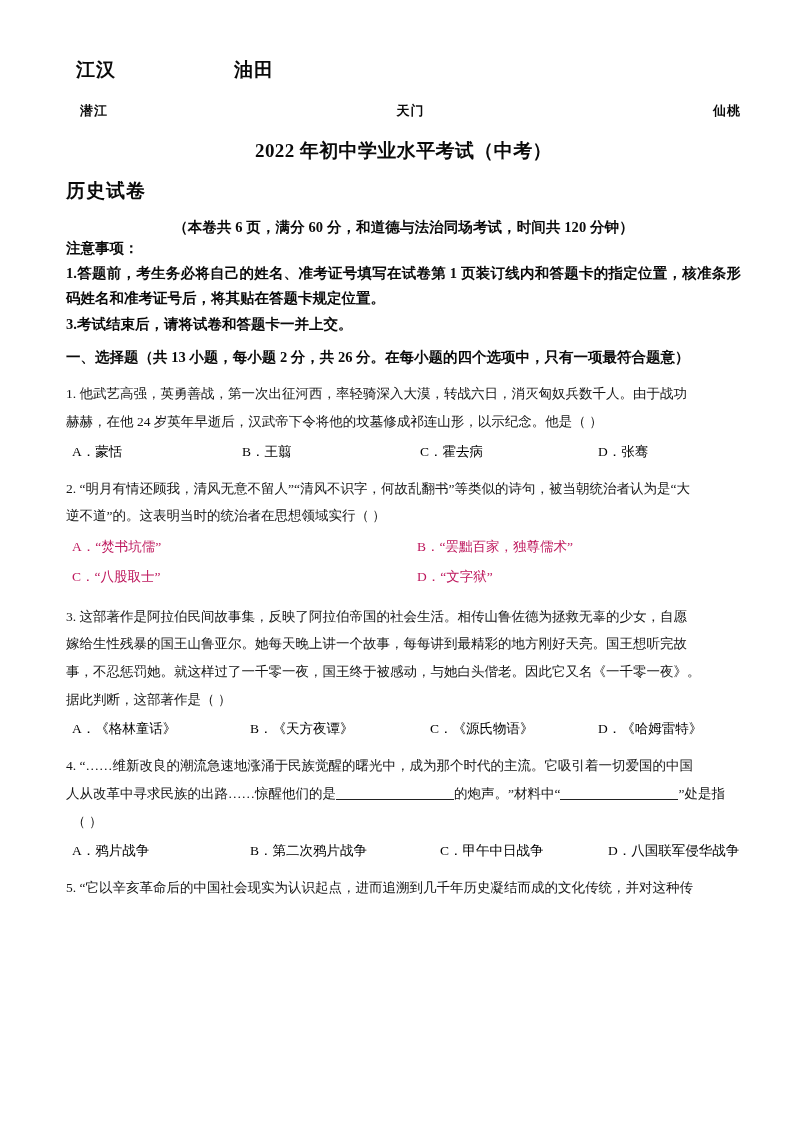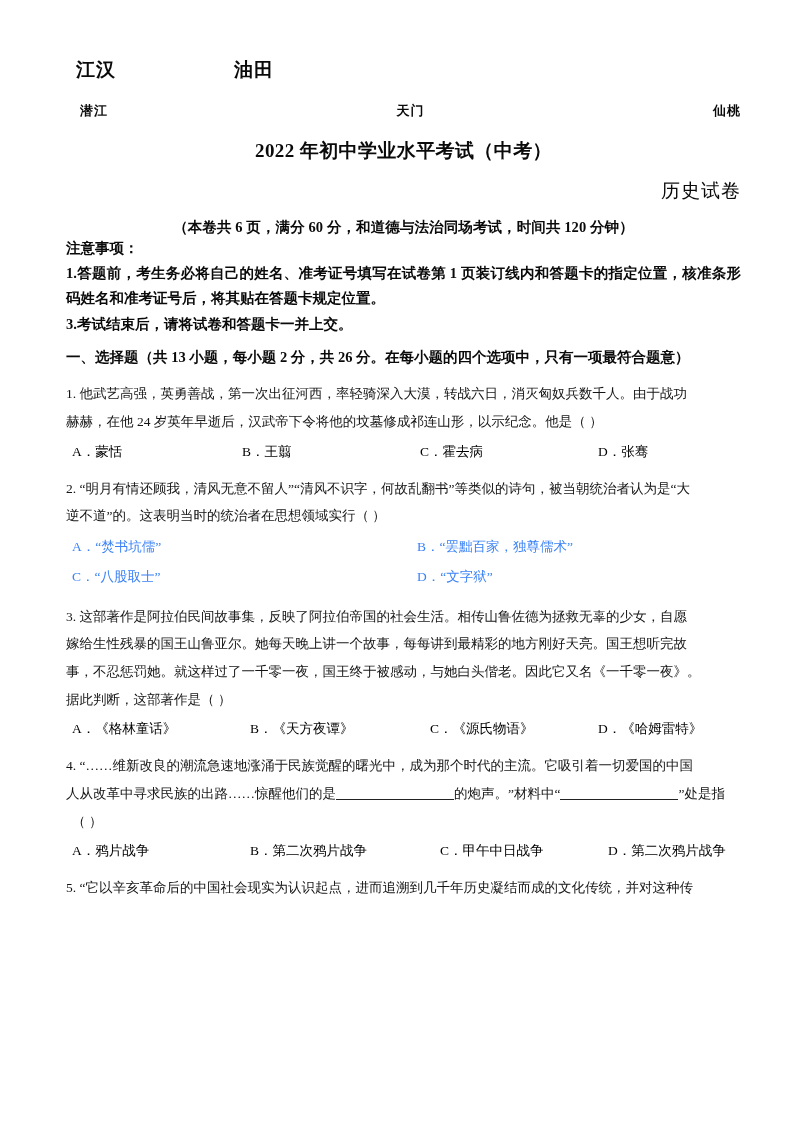--- a/index.html
+++ b/index.html
@@ -46,23 +46,23 @@
     line-height: 1.5;
   }
   .exam-line {
     text-align: center;
     font-size: 19px;
     font-weight: 700;
     margin-top: 18px;
     letter-spacing: 0.4px;
   }
   .paper-title {
-    text-align: right;
+    text-align: left;
     font-size: 19px;
-    font-weight: 400;
+    font-weight: 700;
     margin-top: 14px;
     letter-spacing: 1px;
   }
   .paper-sub {
     text-align: center;
     font-size: 14.5px;
     font-weight: 700;
     margin-top: 14px;
     letter-spacing: 0.1px;
   }
@@ -126,21 +126,21 @@
   .opts-4b .opt:nth-child(4) { width: auto; }
 
   .opts-4c .opt:nth-child(1) { width: 178px; padding-left: 6px; }
   .opts-4c .opt:nth-child(2) { width: 190px; }
   .opts-4c .opt:nth-child(3) { width: 168px; }
   .opts-4c .opt:nth-child(4) { width: auto; }
 
   
   .opts-grid {
     font-size: 13.5px;
-    color: #3b82f6;
+    color: #be185d;
     margin-top: 2px;
   }
   .opts-grid .grid-line {
     display: flex;
     line-height: 2.25;
   }
   .opts-grid .grid-line .opt:nth-child(1) {
     width: 345px;
     padding-left: 6px;
   }
@@ -223,21 +223,21 @@
     </div>
 
     <div class="question">
       <div class="q-stem">4. “……维新改良的潮流急速地涨涌于民族觉醒的曙光中，成为那个时代的主流。它吸引着一切爱国的中国</div>
       <div class="q-stem"><span>人从改革中寻求民族的出路……惊醒他们的是</span><span class="blank-line"></span><span>的炮声。”材料中“</span><span class="blank-line"></span><span>”处是指</span></div>
       <div class="answer-paren">（    ）</div>
       <div class="opts-row opts-4c">
         <span class="opt">A．鸦片战争</span>
         <span class="opt">B．第二次鸦片战争</span>
         <span class="opt">C．甲午中日战争</span>
-        <span class="opt">D．第二次鸦片战争</span>
+        <span class="opt">D．八国联军侵华战争</span>
       </div>
     </div>
 
     <div class="question">
       <div class="q-stem">5. “它以辛亥革命后的中国社会现实为认识起点，进而追溯到几千年历史凝结而成的文化传统，并对这种传</div>
     </div>
 
   </div>
 </div>
 

